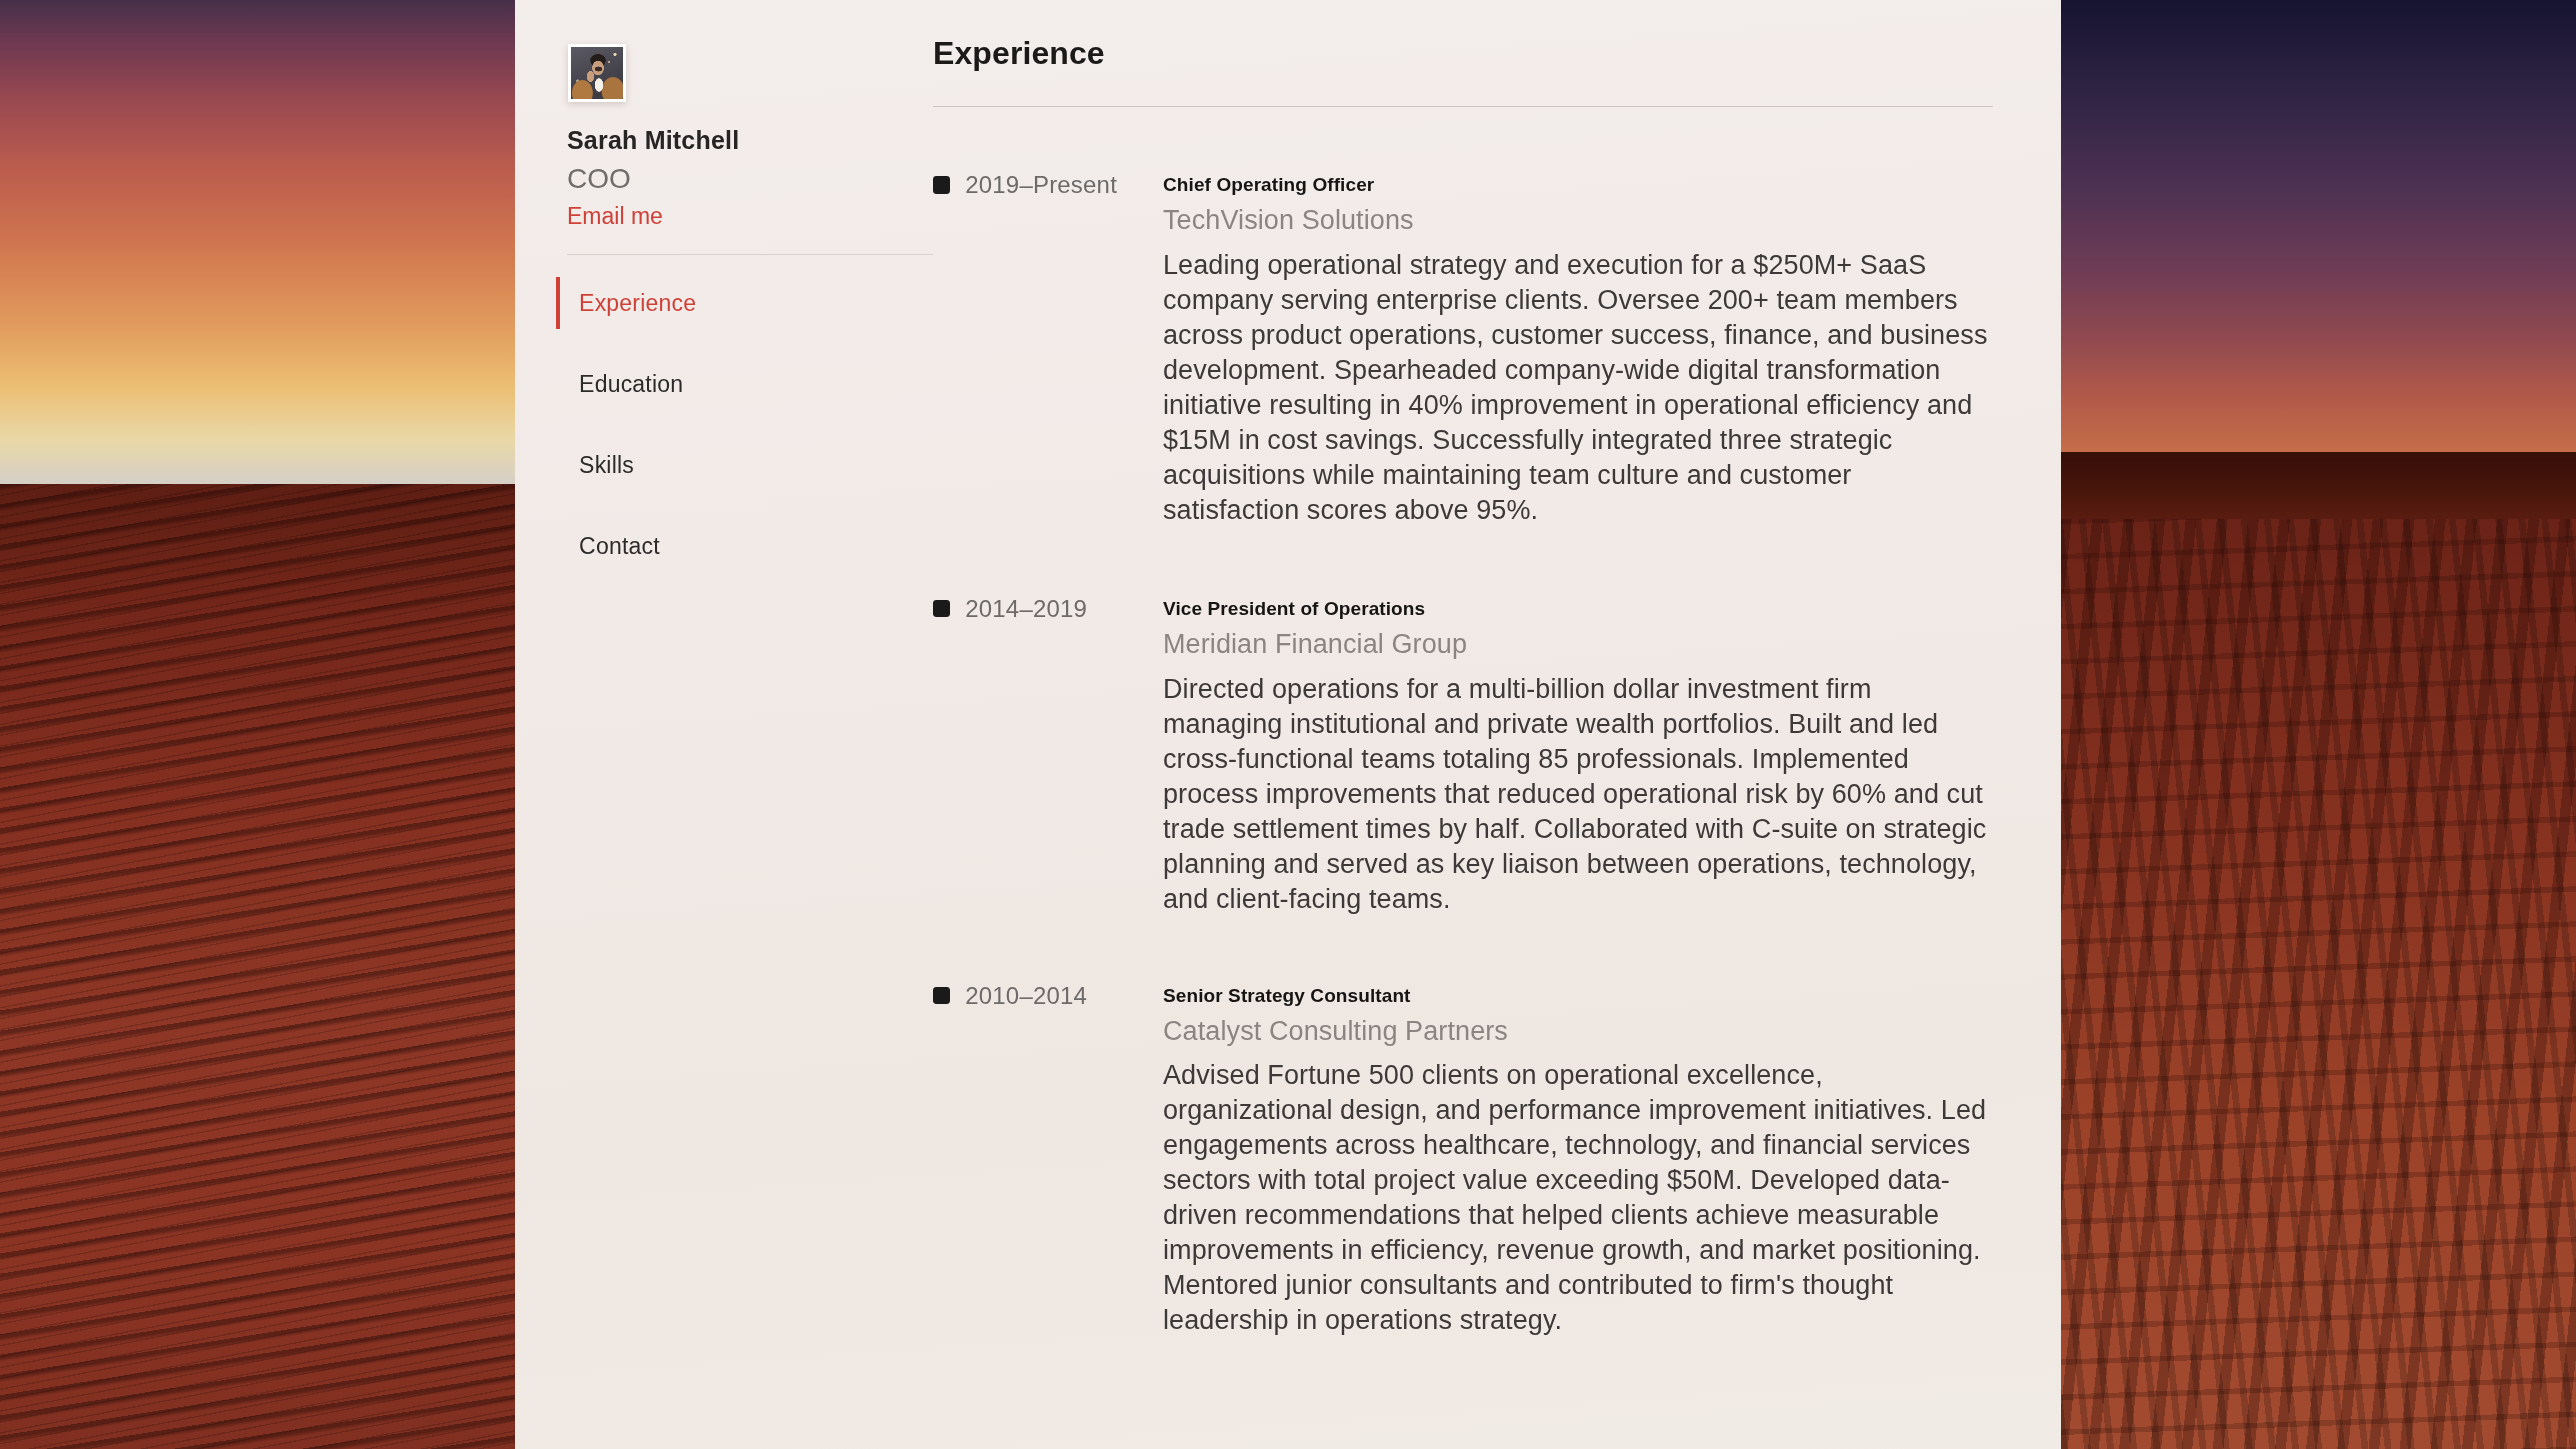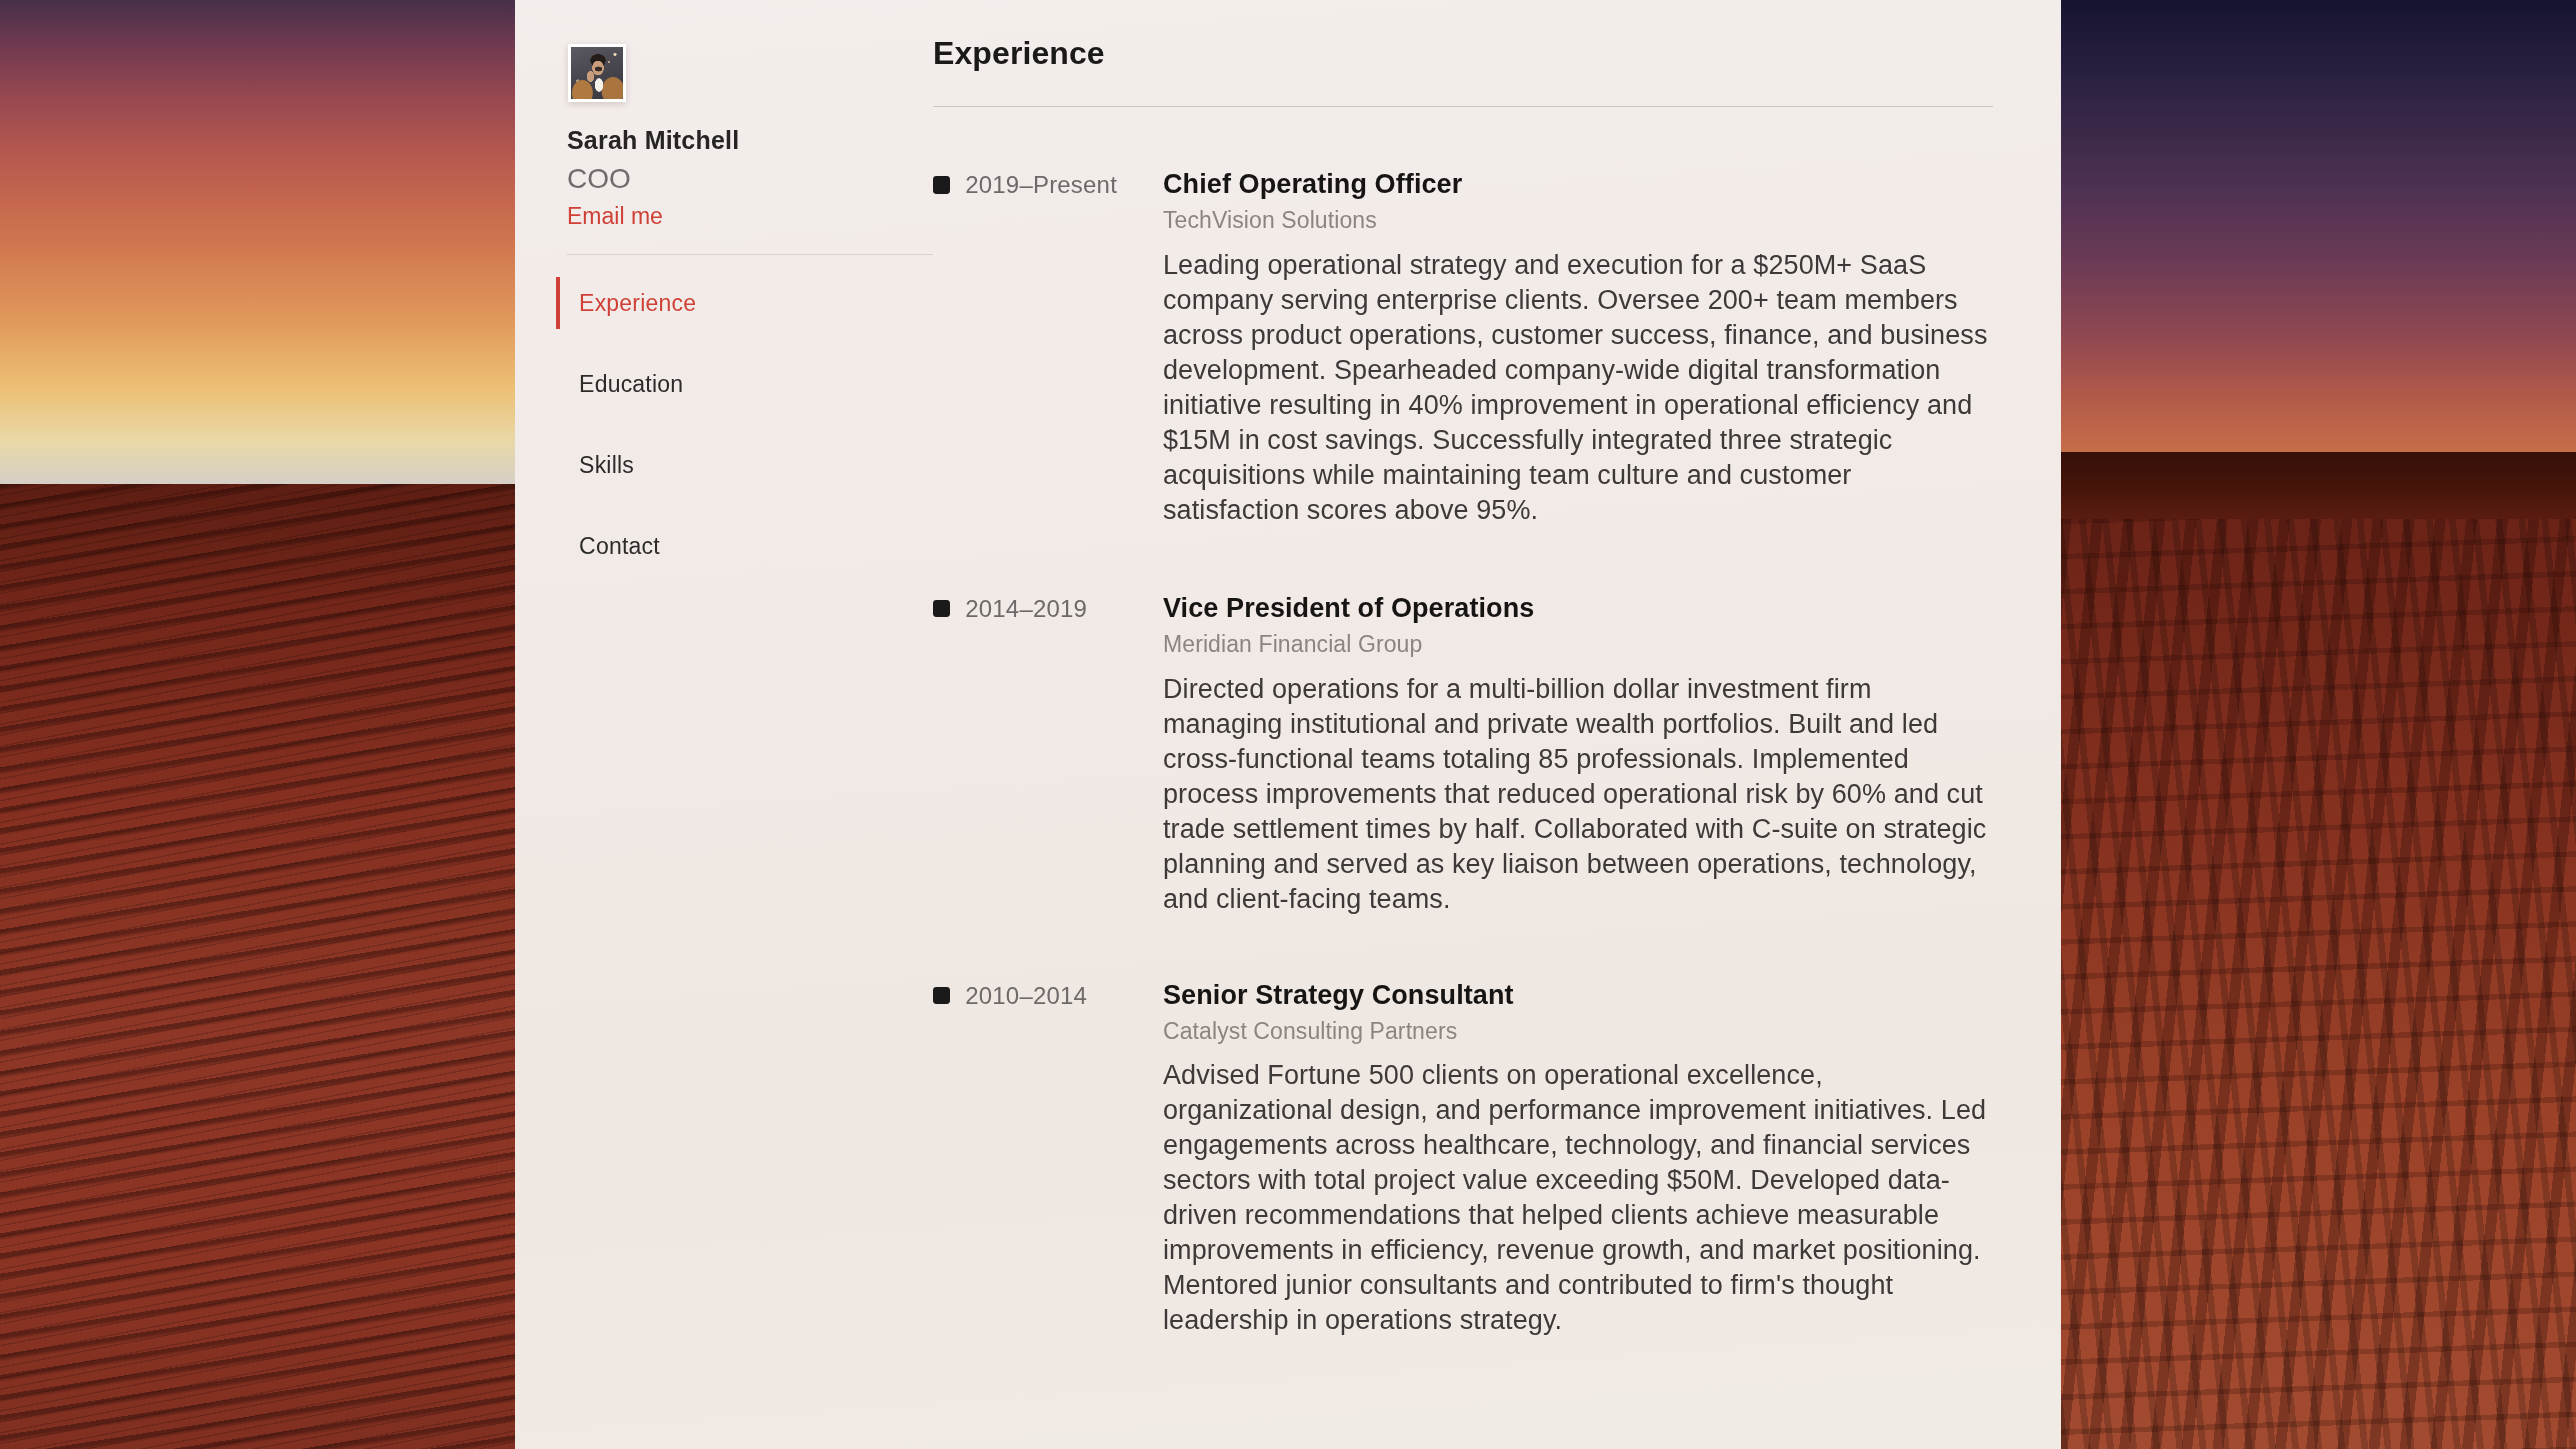--- a/index.html
+++ b/index.html
@@ -80,22 +80,22 @@
   .main{position:absolute;left:418px;top:0;width:1060px;}
   .section-title{margin:34px 0 0;font-size:32px;line-height:38px;font-weight:700;color:#1b1a19;letter-spacing:0.1px;}
   .section-rule{margin:34px 0 0;height:1.3px;background:#ccc5c1;width:1060px;}
   .entry{display:grid;grid-template-columns:230px 1fr;}
   .entry.first{margin-top:63px;}
   .entry.gap2{margin-top:66px;}
   .entry.gap3{margin-top:64px;}
   .entry-left{display:flex;align-items:flex-start;}
   .bullet{width:17.4px;height:17.4px;margin:6px 14.8px 0 0;background:#1a1a1a;border-radius:3.4px;flex:0 0 auto;}
   .period{font-size:24px;line-height:29.5px;color:#6d6a69;letter-spacing:0.2px;}
-  .job-title{font-size:27px;line-height:29.5px;font-weight:700;color:#161514;letter-spacing:0.1px;}
-  .company{margin-top:6.7px;font-size:23px;line-height:29.5px;color:#8b8481;letter-spacing:0.1px;}
+  .job-title{font-size:19px;line-height:29.5px;font-weight:700;color:#161514;letter-spacing:0.1px;}
+  .company{margin-top:6.7px;font-size:27px;line-height:29.5px;color:#8b8481;letter-spacing:0.1px;}
   .desc{margin-top:12px;font-size:27px;line-height:35px;color:#3d3938;letter-spacing:0.1px;max-width:830px;}
   .edu-title{margin-top:113px;}
 </style>
 </head>
 <body>
 
 <div class="stage">
 
   <div class="bg-left">
     <div class="sky"></div>

